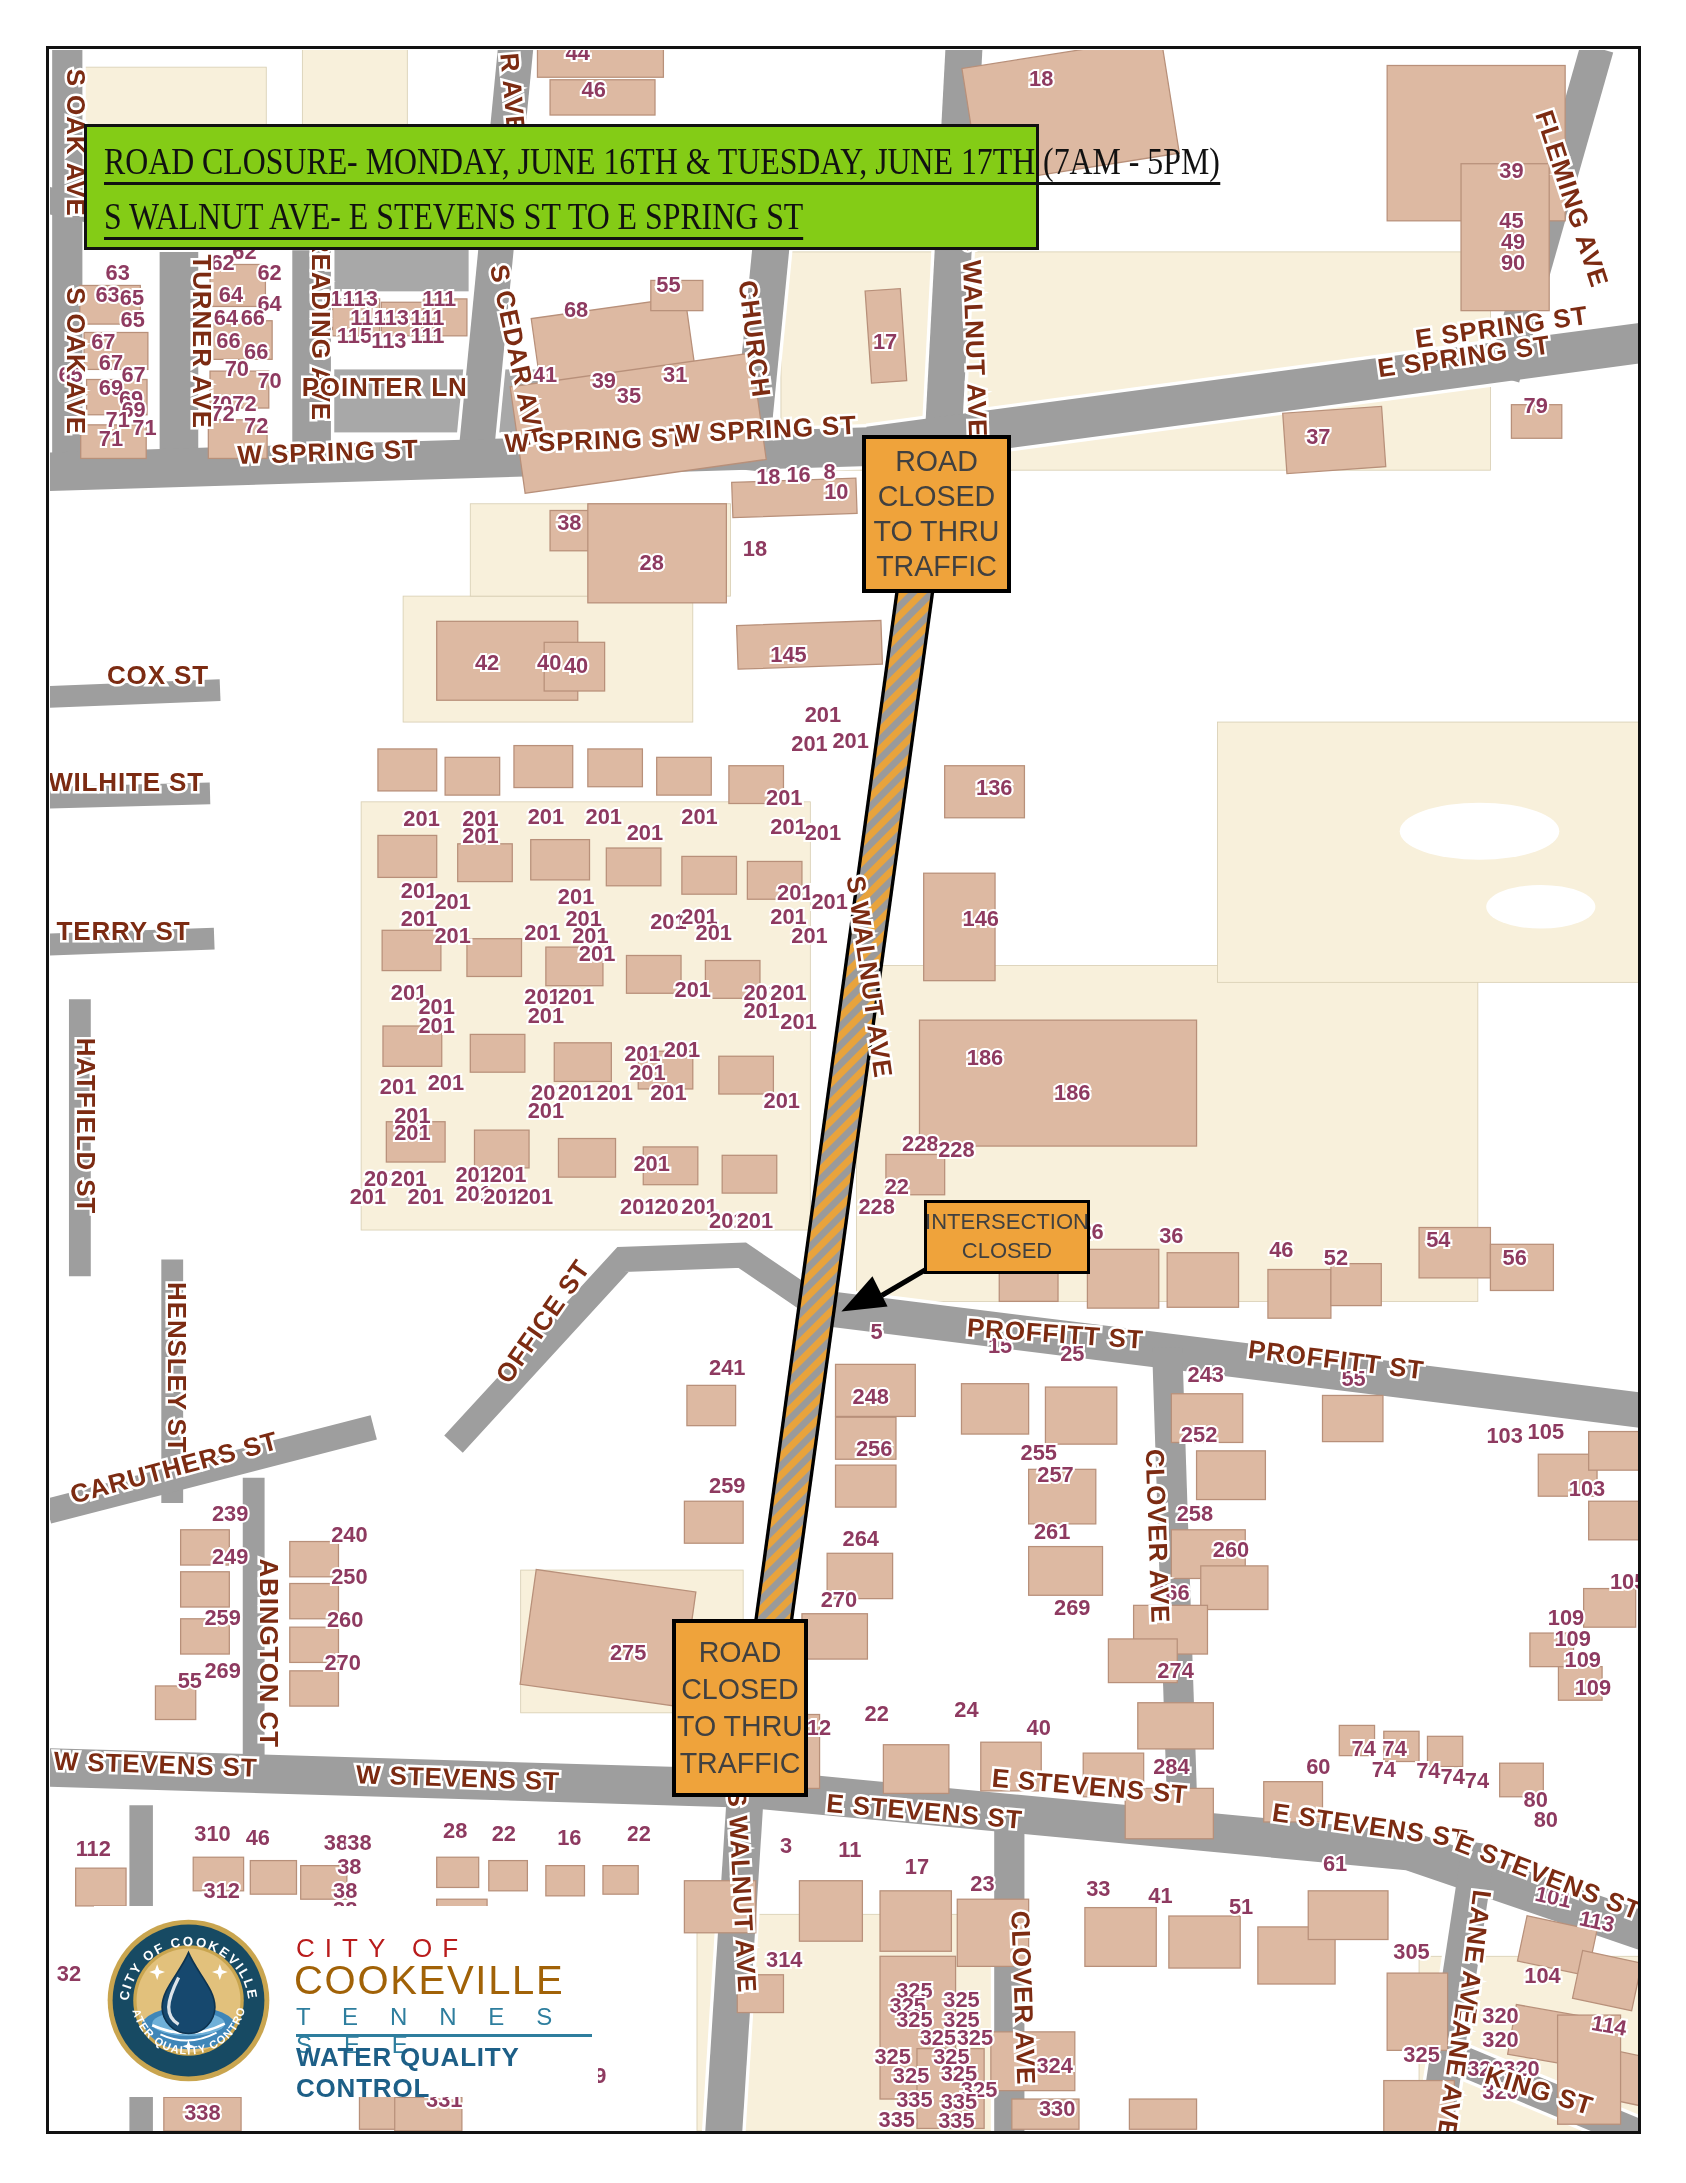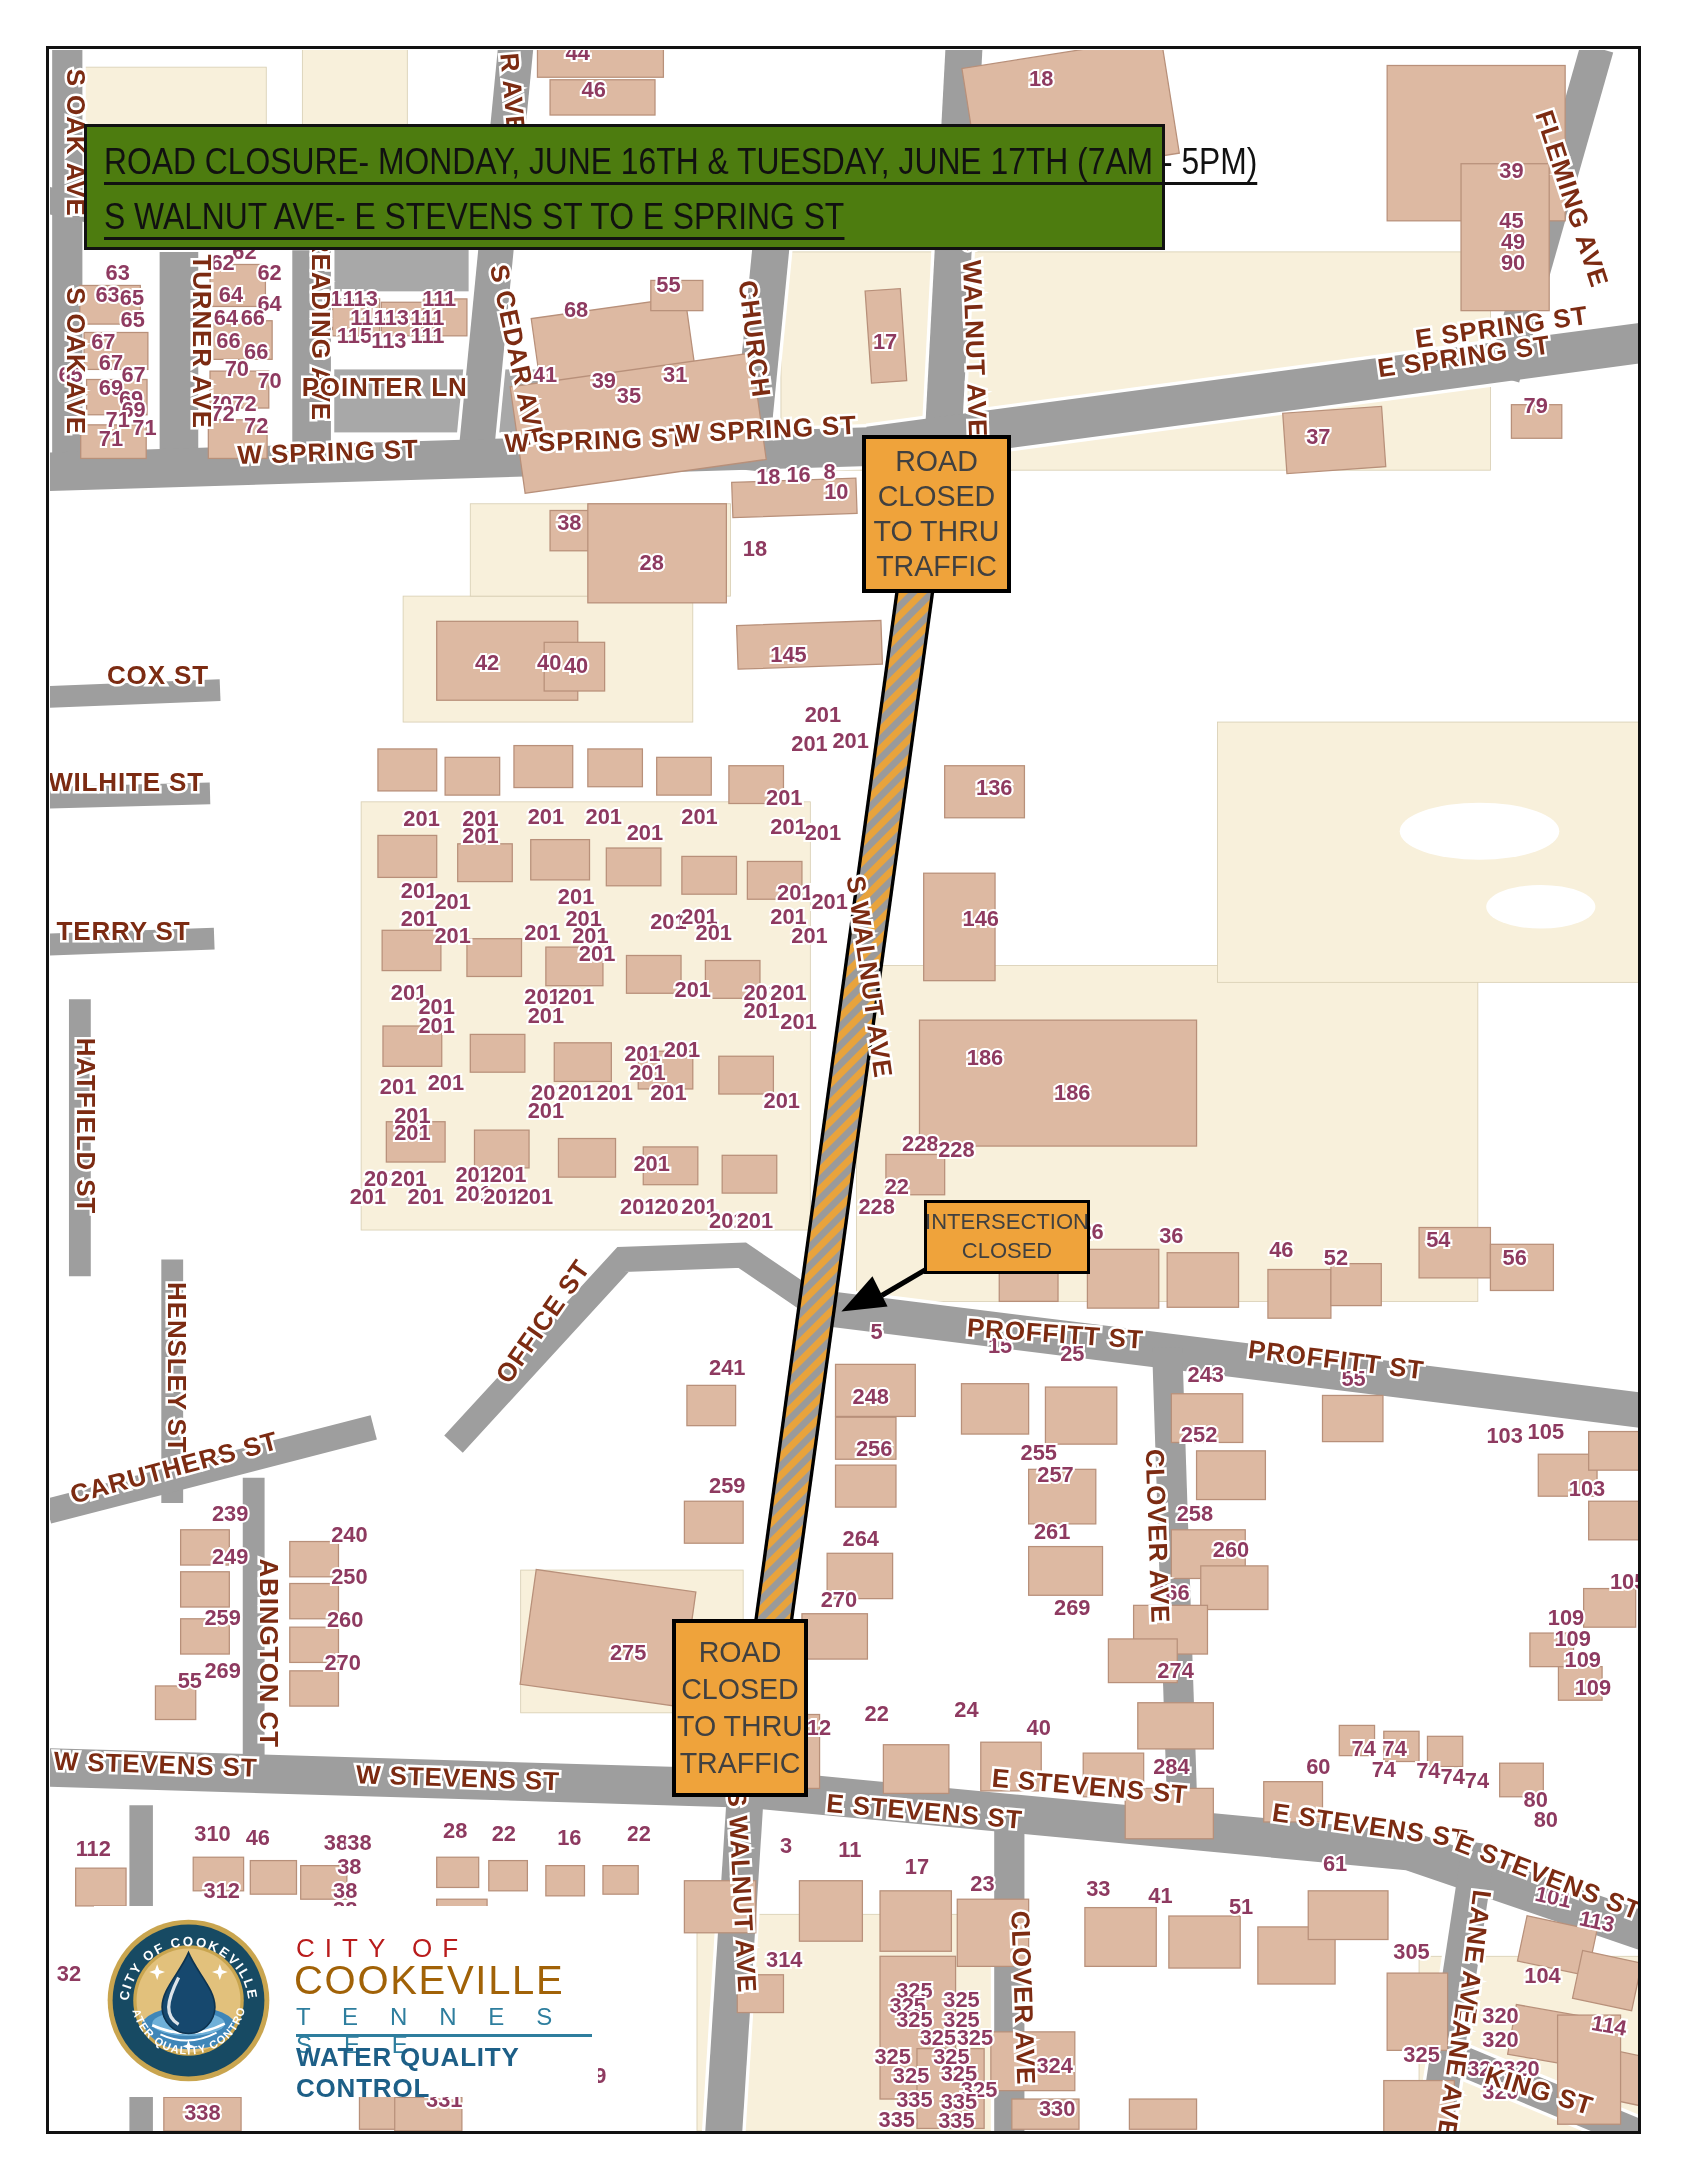--- a/index.html
+++ b/index.html
@@ -1,21 +1,21 @@
 <!DOCTYPE html>
 <html style="font-size:13.4px"><head>
 <meta charset="utf-8">
 <style>
   html,body{margin:0;padding:0;background:#fff;}
   body{width:1687px;height:2183px;position:relative;font-family:"Liberation Sans",sans-serif;overflow:hidden;}
   .map-clip{position:absolute;left:50px;top:50px;width:1589px;height:2082px;overflow:hidden;background:#fff;}
   .map-clip svg{position:absolute;left:-50px;top:-50px;}
   .map-frame{position:absolute;left:46px;top:46px;width:1589px;height:2082px;border:3.4px solid #111;pointer-events:none;z-index:6;}
   svg text{font-family:"Liberation Sans",sans-serif;}
-  .title-box{position:absolute;left:84px;top:124px;width:1081px;height:126px;background:#4d7c0f;border:3.4px solid #111;z-index:5;padding:6.7px 0 0 17px;box-sizing:border-box;}
+  .title-box{position:absolute;left:84px;top:124px;width:955px;height:126px;background:#84cc16;border:3.4px solid #111;z-index:5;padding:6.7px 0 0 17px;box-sizing:border-box;font-family:Liberation Serif, serif;}
   .title-line{font-size:37px;color:#111;line-height:55px;white-space:nowrap;transform:scaleX(.86);transform-origin:left center;}
   .title-line span{border-bottom:3.4px solid #111;padding-bottom:0.8px;}
   .sign{position:absolute;background:#EFA33B;border:4.2px solid #000;color:#404040;display:flex;align-items:center;justify-content:center;text-align:center;white-space:pre-line;z-index:5;box-sizing:border-box;}
   .sign-top{left:862px;top:435px;width:149px;height:158px;font-size:28.6px;line-height:35px;}
   .sign-bottom{left:672px;top:1619px;width:136px;height:178px;font-size:28.6px;line-height:37px;}
   .sign-intersection{left:924px;top:1200px;width:166px;height:74px;font-size:22px;line-height:28.6px;border-width:3.4px;}
   .logo-panel{position:absolute;left:94px;top:1906px;width:504px;height:191px;background:#fff;z-index:5;}
   .seal{position:absolute;left:11.8px;top:11.8px;}
   .logo-cityof{position:absolute;left:202px;top:27px;font-size:26px;letter-spacing:10px;color:#b91c1c;}
   .logo-city{position:absolute;left:200px;top:52px;font-size:40px;font-weight:400;letter-spacing:1.7px;color:#a16207;}

